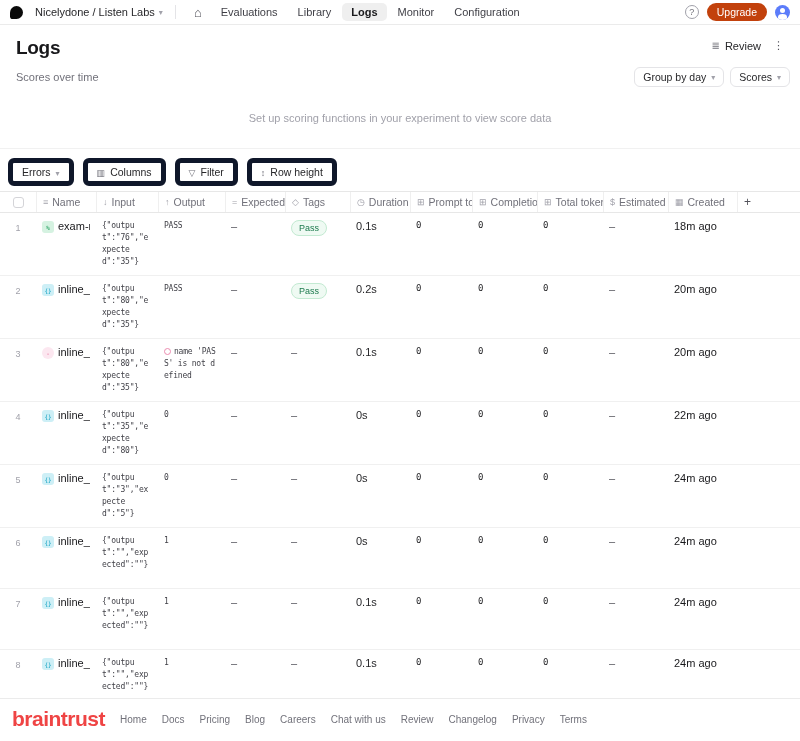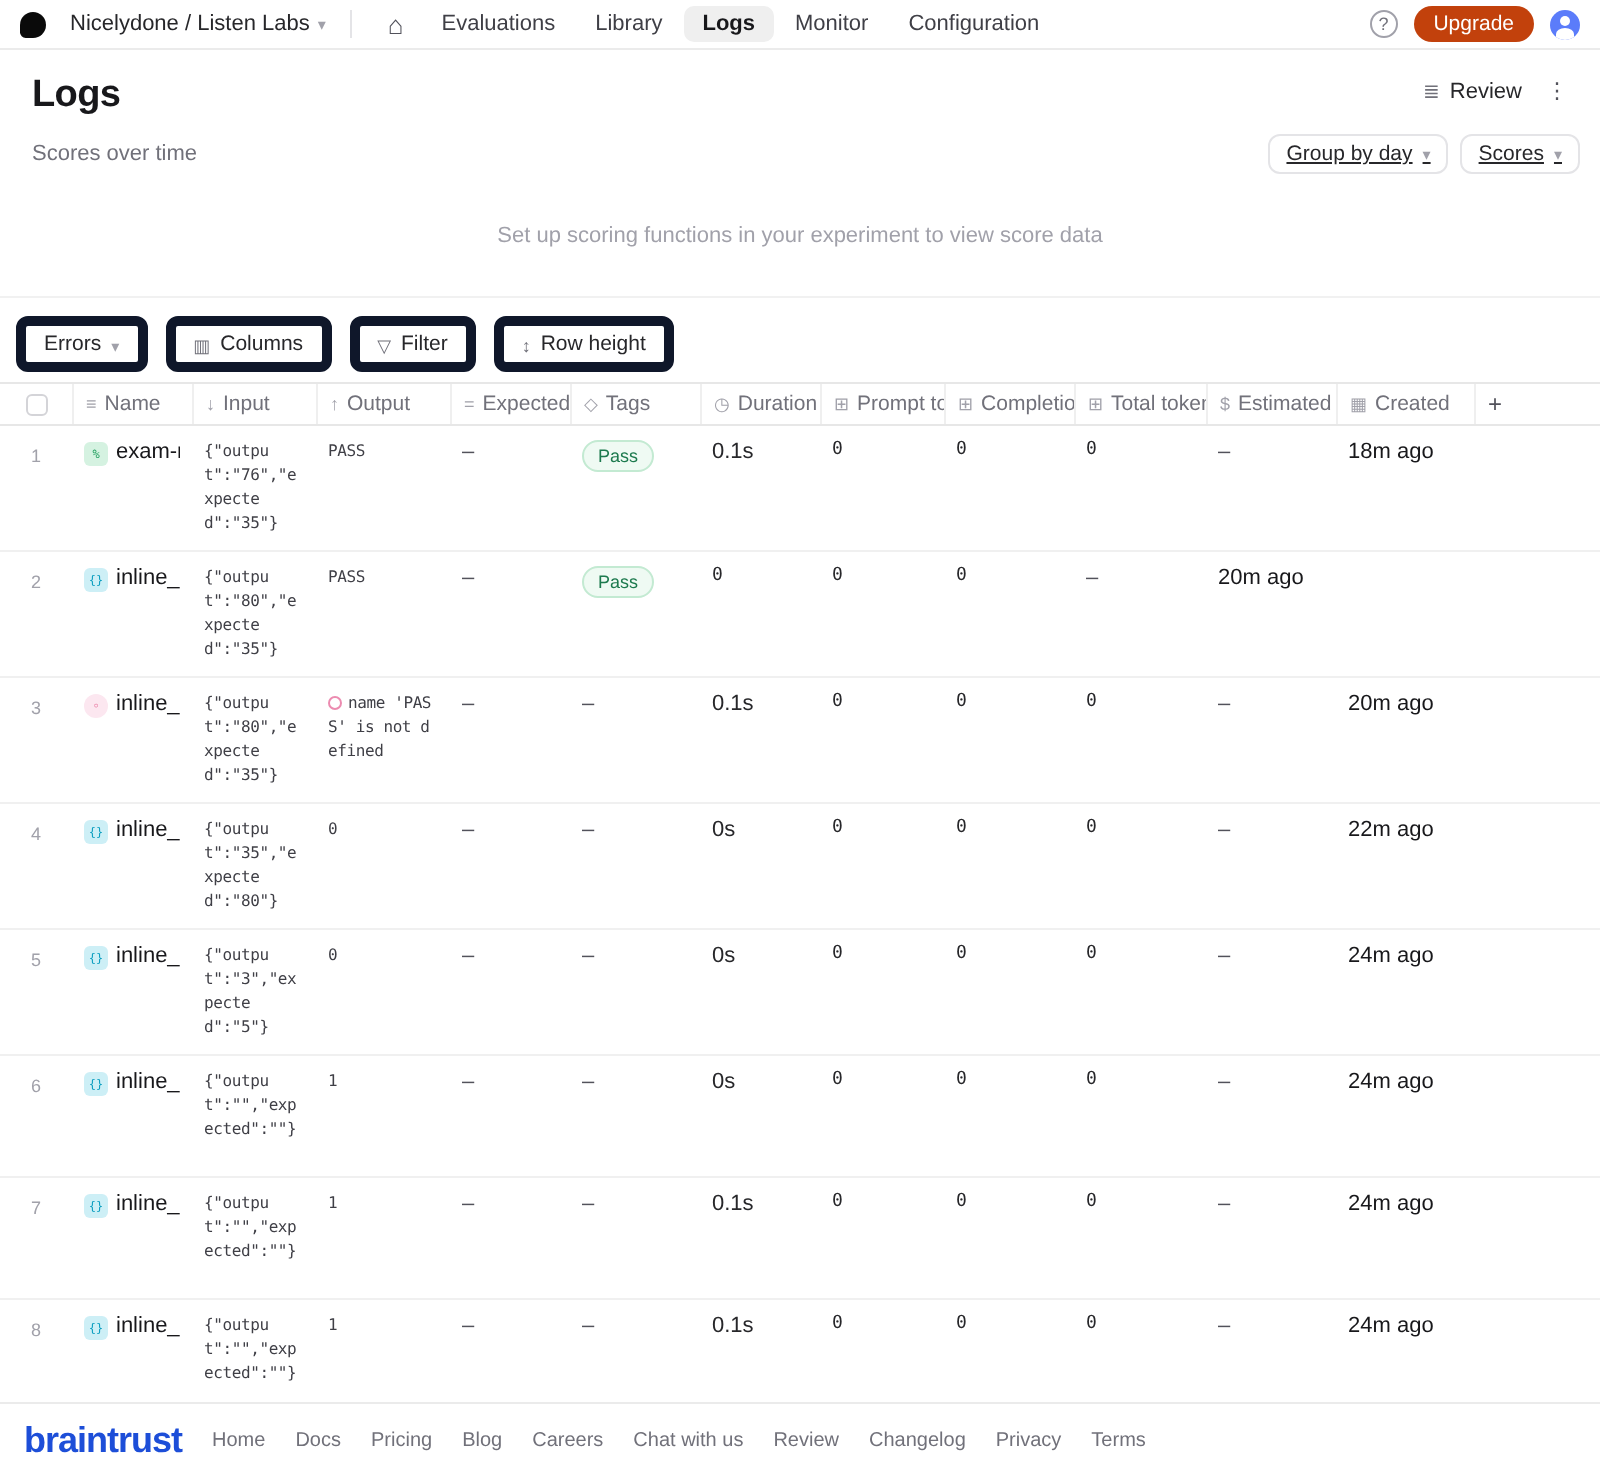--- a/index.html
+++ b/index.html
@@ -37,21 +37,21 @@
   .review-btn { background:none; border:none; font-family:inherit; font-size:11px; color:#27272a; display:flex; gap:5px; align-items:center; cursor:pointer; }
   .review-btn .ic { color:#71717a; font-size:10px; }
   .kebab-btn { background:none; border:none; color:#52525b; font-size:11px; cursor:pointer; padding:0 2px; }
 
   
   .scores-head { display:flex; align-items:center; justify-content:space-between; padding:8px 10px 0 16px; }
   .scores-label { font-size:11px; color:#71717a; }
   .scores-controls { display:flex; gap:6px; }
   .drop-btn {
     background:#fff; border:1px solid #e4e4e7; border-radius:6px; font-family:inherit;
-    font-size:10.5px; color:#27272a; padding:3px 8px; display:flex; align-items:center; gap:5px; cursor:pointer;text-decoration:underline;
+    font-size:10.5px; color:#27272a; padding:3px 8px; display:flex; align-items:center; gap:5px; cursor:pointer;
   }
   .scores-empty { height:62px; display:flex; align-items:center; justify-content:center; border-bottom:1px solid #f1f1f1; }
   .empty-text { font-size:11px; color:#a1a1aa; }
 
   
   .toolbar { display:flex; gap:9px; padding:9px 8px 5px 8px; }
   .tool-btn {
     background:#fff; border:5px solid #0f172a; border-radius:6px; font-family:inherit;
     font-size:10.5px; color:#27272a; padding:3px 9px; display:flex; align-items:flex-end; gap:5px; cursor:pointer;
   }
@@ -86,21 +86,21 @@
   .badge {
     display:none; font-size:9px; color:#1d7a4e; background:#effaf3; border:1px solid #c3ead2;
     border-radius:8px; padding:1.5px 7px; line-height:1.2;
   }
   .tags-cell.has-tag .badge { display:inline-block; }
   .num-val { font-family:"DejaVu Sans Mono",monospace; font-size:9px; color:#27272a; }
   .created-cell { color:#18181b; }
 
   
   .footer { border-top:1px solid #ebebeb; display:flex; align-items:center; gap:15px; padding:8px 16px 10px 12px; flex-shrink:0; }
-  .brand { font-size:18px; font-weight:700; color:#1d4ed8; letter-spacing:-0.5px; }
+  .brand { font-size:21px; font-weight:700; color:#ef4444; letter-spacing:-0.5px; }
   .footer-link { background:none; border:none; font-family:Liberation Sans, sans-serif; font-size:10px; color:#71717a; cursor:pointer; padding:0; }
 </style>
 </head>
 <body>
 
 <header class="topnav">
   <span class="logo"></span>
   <button class="org-switch">
     <span>Nicelydone / Listen Labs</span>
     <span class="chev">▾</span>
@@ -250,20 +250,21 @@
       <span class="type-icon teal">{}</span>
       <span class="name-text">inline_co...</span>
     </div>
     <div class="cell input-cell">{"output":"80","expected":"35"}</div>
     <div class="cell output-cell"><span>PASS</span></div>
     <div class="cell dash">–</div>
     <div class="cell tags-cell has-tag">
       <span class="badge">Pass</span>
       
     </div>
+    <div class="cell">0.2s</div>
     <div class="cell num-val">0</div>
     <div class="cell num-val">0</div>
     <div class="cell num-val">0</div>
     <div class="cell dash">–</div>
     <div class="cell created-cell">20m ago</div>
     <div class="cell"></div>
   </div>
 
   <div class="trow drow">
     <div class="cell rownum">3</div>

